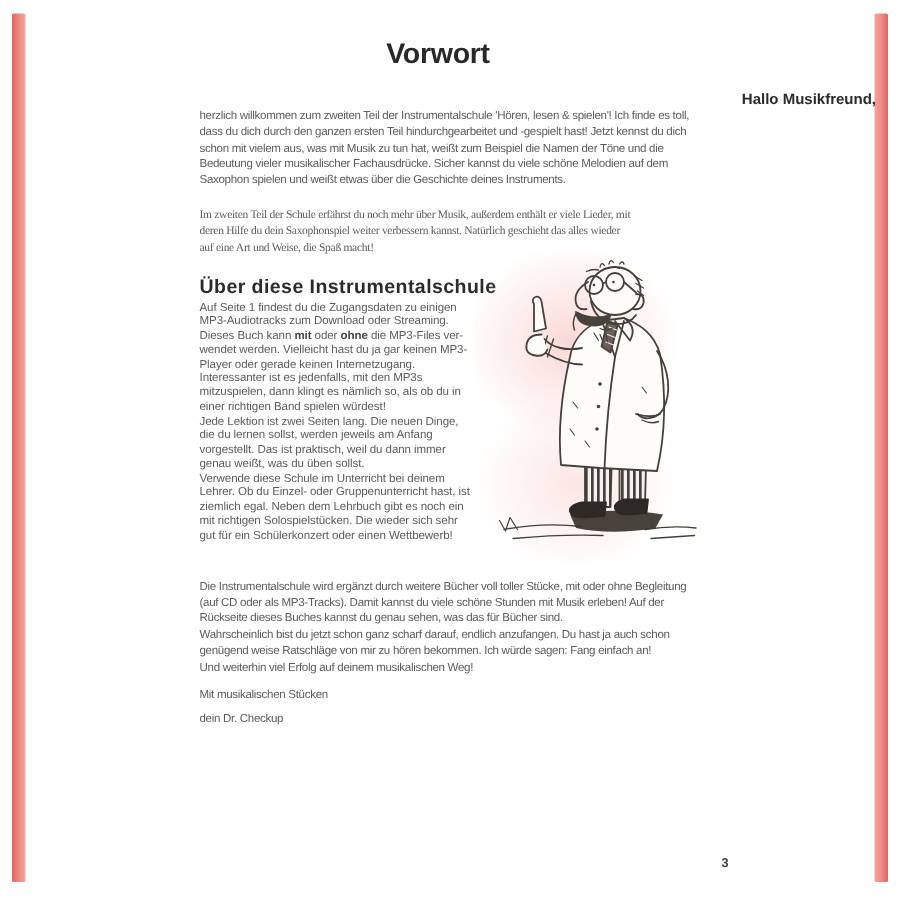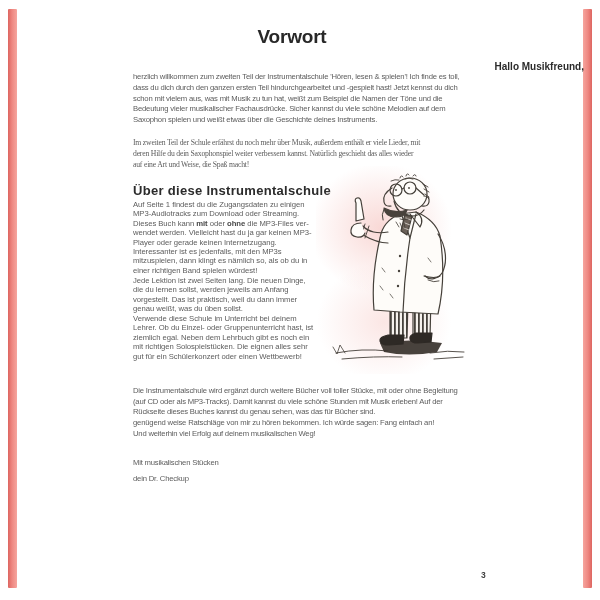--- a/index.html
+++ b/index.html
@@ -95,28 +95,29 @@
 <div class="para col" id="about-p2">
     <div class="line">Jede Lektion ist zwei Seiten lang. Die neuen Dinge,</div>
     <div class="line">die du lernen sollst, werden jeweils am Anfang</div>
     <div class="line">vorgestellt. Das ist praktisch, weil du dann immer</div>
     <div class="line">genau weißt, was du üben sollst.</div>
   </div>
 <div class="para col" id="about-p3">
     <div class="line">Verwende diese Schule im Unterricht bei deinem</div>
     <div class="line">Lehrer. Ob du Einzel- oder Gruppenunterricht hast, ist</div>
     <div class="line">ziemlich egal. Neben dem Lehrbuch gibt es noch ein</div>
-    <div class="line">mit richtigen Solospielstücken. Die eignen alles sehr</div>
+    <div class="line">mit richtigen Solospielstücken. Die wieder sich sehr</div>
     <div class="line">gut für ein Schülerkonzert oder einen Wettbewerb!</div>
   </div>
 
 <div class="para" id="closing-p">
     <div class="line">Die Instrumentalschule wird ergänzt durch weitere Bücher voll toller Stücke, mit oder ohne Begleitung</div>
     <div class="line">(auf CD oder als MP3-Tracks). Damit kannst du viele schöne Stunden mit Musik erleben! Auf der</div>
     <div class="line">Rückseite dieses Buches kannst du genau sehen, was das für Bücher sind.</div>
+    <div class="line">Wahrscheinlich bist du jetzt schon ganz scharf darauf, endlich anzufangen. Du hast ja auch schon</div>
     <div class="line">genügend weise Ratschläge von mir zu hören bekommen. Ich würde sagen: Fang einfach an!</div>
     <div class="line">Und weiterhin viel Erfolg auf deinem musikalischen Weg!</div>
   </div>
 
 <div class="para" id="sig1">Mit musikalischen Stücken</div>
 <div class="para" id="sig2">dein Dr. Checkup</div>
 
 <div class="page-number">3</div>
 
 <div class="wash"></div>

